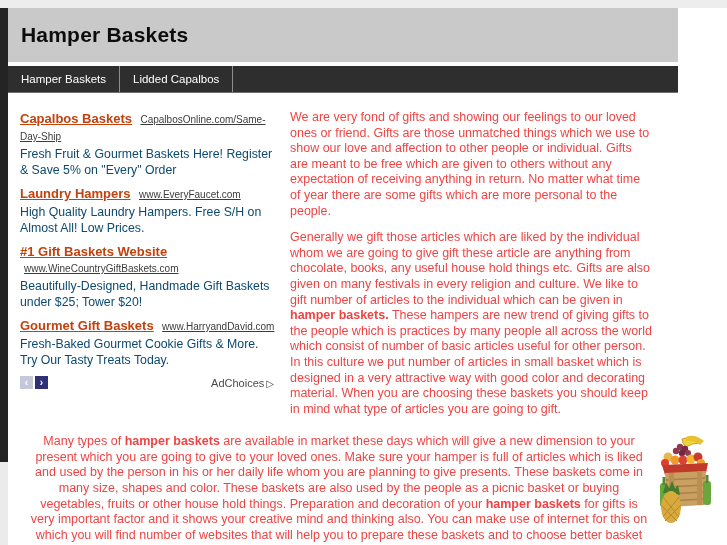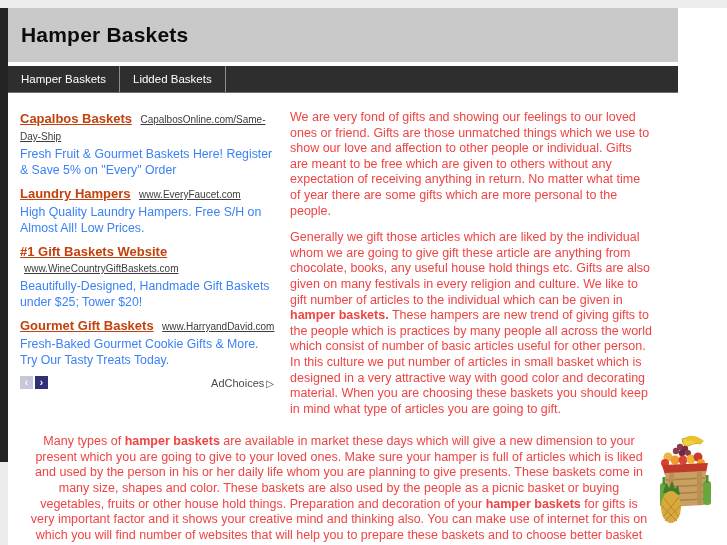--- a/index.html
+++ b/index.html
@@ -47,21 +47,21 @@
 
   .ad { margin-bottom: 7px; }
   .ad-headline { cursor: pointer; line-height: 15px; }
   .ad-title {
     color: #c2410c; font-weight: bold; font-size: 13px;
     text-decoration: underline;
   }
   .ad-url {
     color: #3c3c3c; font-size: 10px; text-decoration: underline; margin-left: 4px;
   }
-  .ad-desc { color: #3b82f6; font-size: 12.3px; line-height: 16px; margin-top: 2px; }
+  .ad-desc { color: #0c4a6e; font-size: 12.3px; line-height: 16px; margin-top: 2px; }
 
   .pager-row { display: flex; align-items: center; margin-top: 8px; padding-right: 4px; }
   .pager-btn {
     width: 13px; height: 13px; color: #ffffff; font-size: 10px; font-weight: bold;
     display: flex; align-items: center; justify-content: center; cursor: pointer;
     line-height: 13px;
   }
   .pager-prev { background: #c7c7da; margin-right: 2px; }
   .pager-next { background: #303077; }
   .adchoices { margin-left: auto; display: flex; align-items: flex-end; cursor: pointer; }
@@ -88,21 +88,21 @@
 
 <div class="page">
 
   <div class="masthead">
     <span class="site-title">Hamper Baskets</span>
   </div>
   <div class="head-gap"></div>
 
   <div class="nav">
     <span class="nav-tab">Hamper Baskets</span>
-    <span class="nav-tab">Lidded Baskets</span>
+    <span class="nav-tab">Lidded Capalbos</span>
   </div>
 
   <div class="content">
 
     <div class="ad-col">
 
       <div class="ad">
         <div class="ad-headline">
           <span class="ad-title">Capalbos Baskets</span>
           <span class="ad-url">CapalbosOnline.com/Same-Day-Ship</span>

